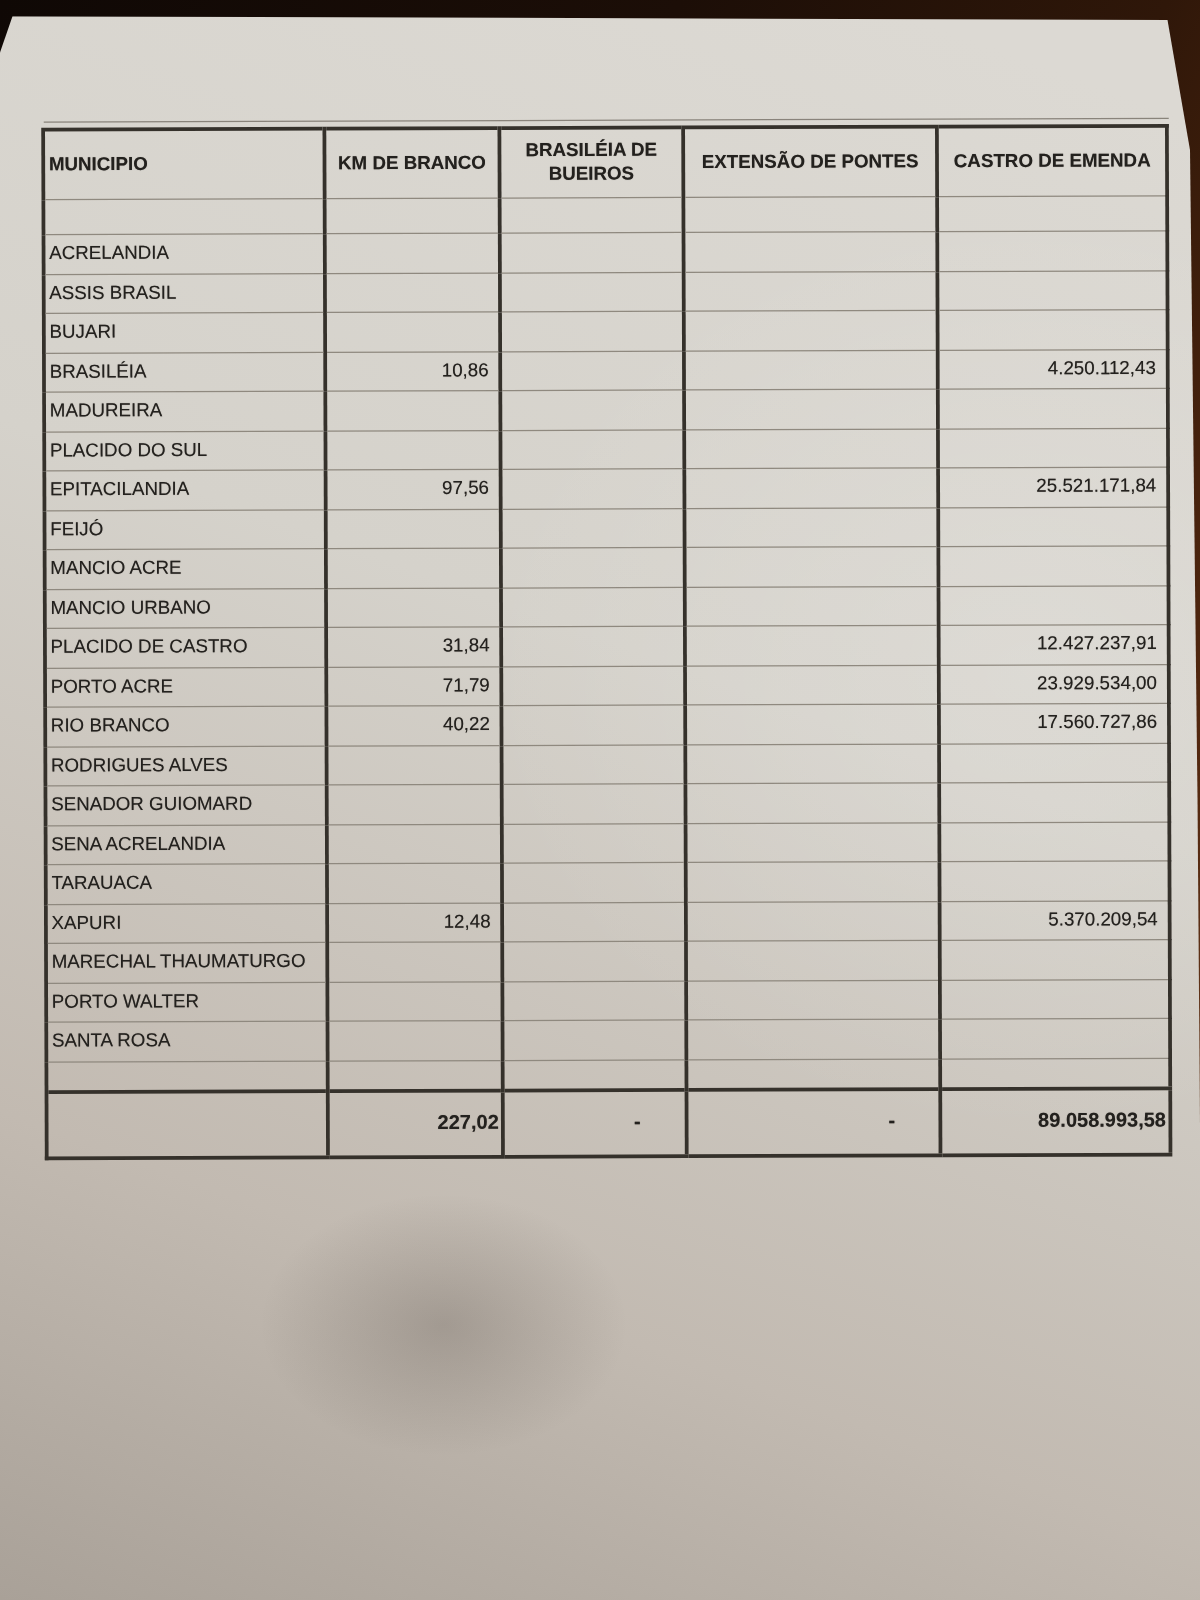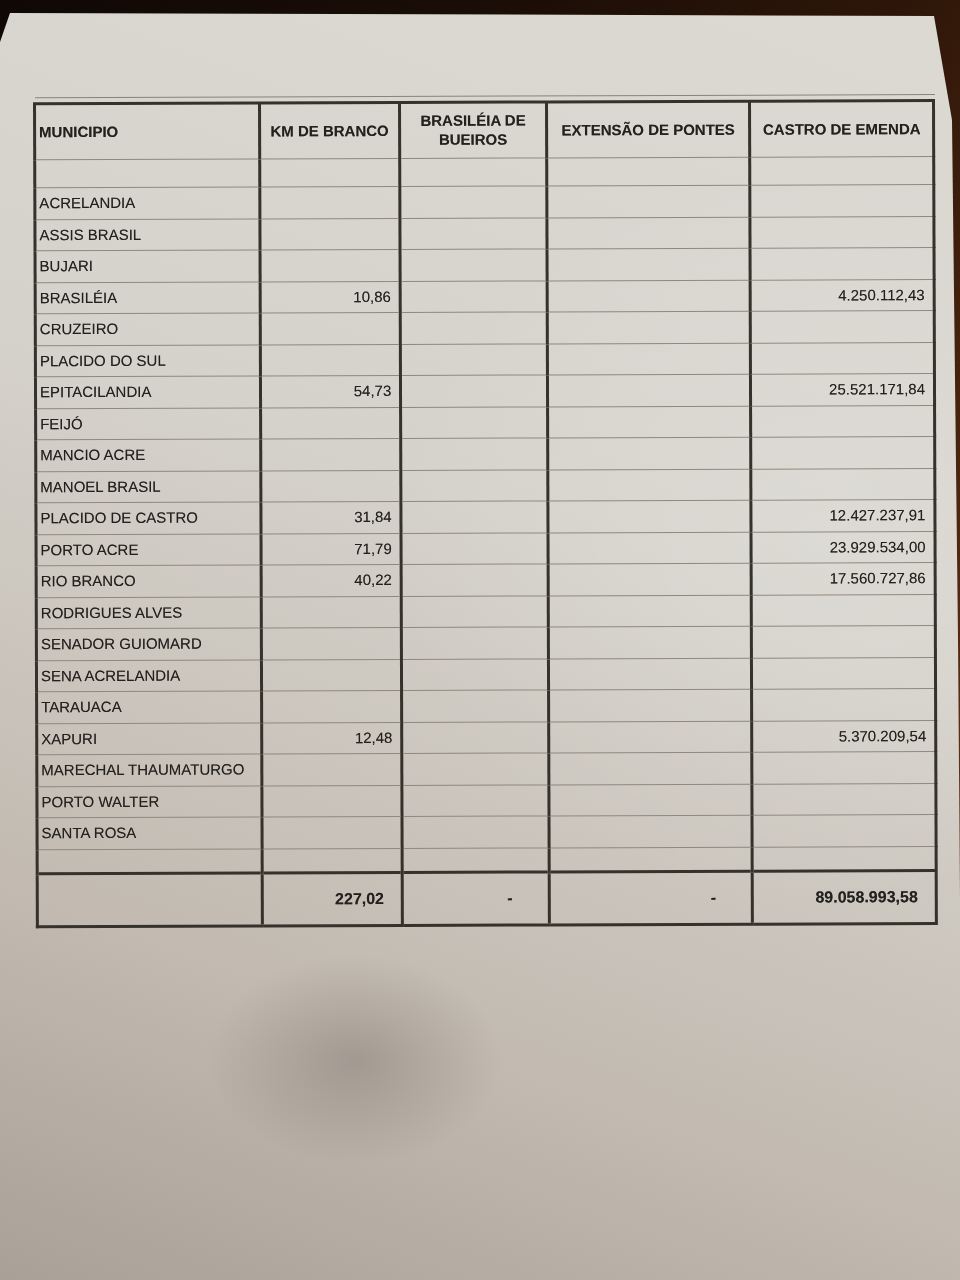--- a/index.html
+++ b/index.html
@@ -49,21 +49,21 @@
   tr.header-row td.name-cell{text-align:left;padding-left:3px;white-space:nowrap;}
   tr.spacer-row td{height:27px;}
   tr.spacer-row.pre-total td{height:22px;}
   tr.data-row td{height:30.5px;}
   td.name-cell{text-align:left;padding-left:3px;border-radius:27px;}
   td.num-cell{text-align:right;padding-right:8px;}
   tr.total-row td{
     height:50px;border-top:3px solid #35312b;border-bottom:3px solid #35312b;
     font-weight:bold;font-size:16px;
   }
-  tr.total-row td.num-cell{padding-right:17px;}
+  tr.total-row td.num-cell{padding-right:2px;}
   tr.total-row td.dash-cell{text-align:right;padding-right:35px;font-weight:bold;}
 </style>
 </head>
 <body>
 
 <div class="paper">
   <div class="table-wrap">
     <table>
       <colgroup>
         <col class="c0">
@@ -109,56 +109,56 @@
             <td class="num-cell"></td>
           </tr>
           <tr class="data-row">
             <td class="name-cell">BRASILÉIA</td>
             <td class="num-cell">10,86</td>
             <td class="num-cell"></td>
             <td class="num-cell"></td>
             <td class="num-cell">4.250.112,43</td>
           </tr>
           <tr class="data-row">
-            <td class="name-cell">CRUZEIRO</td>
+            <td class="name-cell">MADUREIRA</td>
             <td class="num-cell"></td>
             <td class="num-cell"></td>
             <td class="num-cell"></td>
             <td class="num-cell"></td>
           </tr>
           <tr class="data-row">
             <td class="name-cell">PLACIDO DO SUL</td>
             <td class="num-cell"></td>
             <td class="num-cell"></td>
             <td class="num-cell"></td>
             <td class="num-cell"></td>
           </tr>
           <tr class="data-row">
             <td class="name-cell">EPITACILANDIA</td>
-            <td class="num-cell">54,73</td>
+            <td class="num-cell">97,56</td>
             <td class="num-cell"></td>
             <td class="num-cell"></td>
             <td class="num-cell">25.521.171,84</td>
           </tr>
           <tr class="data-row">
             <td class="name-cell">FEIJÓ</td>
             <td class="num-cell"></td>
             <td class="num-cell"></td>
             <td class="num-cell"></td>
             <td class="num-cell"></td>
           </tr>
           <tr class="data-row">
             <td class="name-cell">MANCIO ACRE</td>
             <td class="num-cell"></td>
             <td class="num-cell"></td>
             <td class="num-cell"></td>
             <td class="num-cell"></td>
           </tr>
           <tr class="data-row">
-            <td class="name-cell">MANOEL BRASIL</td>
+            <td class="name-cell">MANCIO URBANO</td>
             <td class="num-cell"></td>
             <td class="num-cell"></td>
             <td class="num-cell"></td>
             <td class="num-cell"></td>
           </tr>
           <tr class="data-row">
             <td class="name-cell">PLACIDO DE CASTRO</td>
             <td class="num-cell">31,84</td>
             <td class="num-cell"></td>
             <td class="num-cell"></td>

